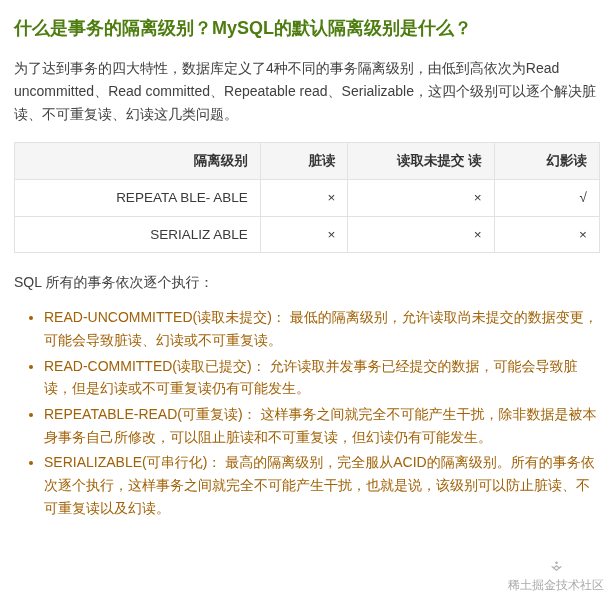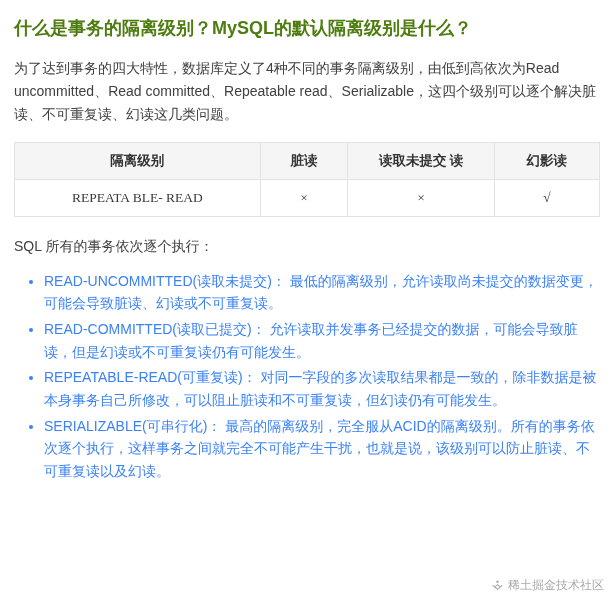--- a/index.html
+++ b/index.html
@@ -33,57 +33,57 @@
   table.iso-table {
     width: 100%;
     border-collapse: collapse;
     margin: 16px 0 18px 0;
     font-size: 13.5px;
   }
   table.iso-table th,
   table.iso-table td {
     border: 1px solid #e2e2e2;
     padding: 9px 12px;
-    text-align: center;
+    text-align: right;
     color: #3a3a3a;
     line-height: 1.3;
-    font-family: Liberation Serif, serif;
   }
   table.iso-table th {
     background: #f5f5f6;
     font-weight: 700;
     color: #333333;
   }
   .col-level { width: 42%; }
   .col-dirty { width: 15%; }
   .col-nonrepeat { width: 25%; }
   .col-phantom { width: 18%; }
 
   ul.levels-list {
     margin: 10px 0 16px 0;
     padding-left: 30px;
   }
   ul.levels-list li {
     font-size: 14px;
     line-height: 1.62;
-    color: #3b82f6;
+    color: #a16207;
     margin: 0 0 3px 0;
   }
 
   .watermark {
     position: absolute;
     right: 8px;
     bottom: 5px;
     display: flex;
     align-items: center;
     gap: 4px;
     font-size: 12px;
     color: #aaaaaa;
     background: rgba(255,255,255,0.55);
     padding: 1px 2px;
+    flex-direction: column;
   }
   .watermark svg { display: block; }
 </style>
 </head>
 <body>
 
 <div class="page">
 
   <h1 class="title">什么是事务的隔离级别？MySQL的默认隔离级别是什么？</h1>
 
@@ -93,34 +93,40 @@
     <thead>
       <tr>
         <th class="col-level">隔离级别</th>
         <th class="col-dirty">脏读</th>
         <th class="col-nonrepeat">读取未提交 读</th>
         <th class="col-phantom">幻影读</th>
       </tr>
     </thead>
     <tbody>
       <tr>
-        <td>REPEATA BLE- READ</td>
+        <td>REPEATA BLE- ABLE</td>
         <td>×</td>
         <td>×</td>
         <td>√</td>
+      </tr>
+      <tr>
+        <td>SERIALIZ ABLE</td>
+        <td>×</td>
+        <td>×</td>
+        <td>×</td>
       </tr>
     </tbody>
   </table>
 
   <p class="para">SQL 所有的事务依次逐个执行：</p>
 
   <ul class="levels-list">
     <li>READ-UNCOMMITTED(读取未提交)： 最低的隔离级别，允许读取尚未提交的数据变更，可能会导致脏读、幻读或不可重复读。</li>
     <li>READ-COMMITTED(读取已提交)： 允许读取并发事务已经提交的数据，可能会导致脏读，但是幻读或不可重复读仍有可能发生。</li>
-    <li>REPEATABLE-READ(可重复读)： 对同一字段的多次读取结果都是一致的，除非数据是被本身事务自己所修改，可以阻止脏读和不可重复读，但幻读仍有可能发生。</li>
+    <li>REPEATABLE-READ(可重复读)： 这样事务之间就完全不可能产生干扰，除非数据是被本身事务自己所修改，可以阻止脏读和不可重复读，但幻读仍有可能发生。</li>
     <li>SERIALIZABLE(可串行化)： 最高的隔离级别，完全服从ACID的隔离级别。所有的事务依次逐个执行，这样事务之间就完全不可能产生干扰，也就是说，该级别可以防止脏读、不可重复读以及幻读。</li>
   </ul>
 
 </div>
 
 <div class="watermark">
   <span>
     <svg width="13" height="13" viewBox="0 0 24 24" fill="#b0b0b0" xmlns="http://www.w3.org/2000/svg">
       <path d="M12 2.5l3.2 2.6L12 7.7 8.8 5.1 12 2.5z"></path>
       <path d="M12 9.2l6.4 5.1-1.9 1.5L12 12.2l-4.5 3.6-1.9-1.5L12 9.2z"></path>

